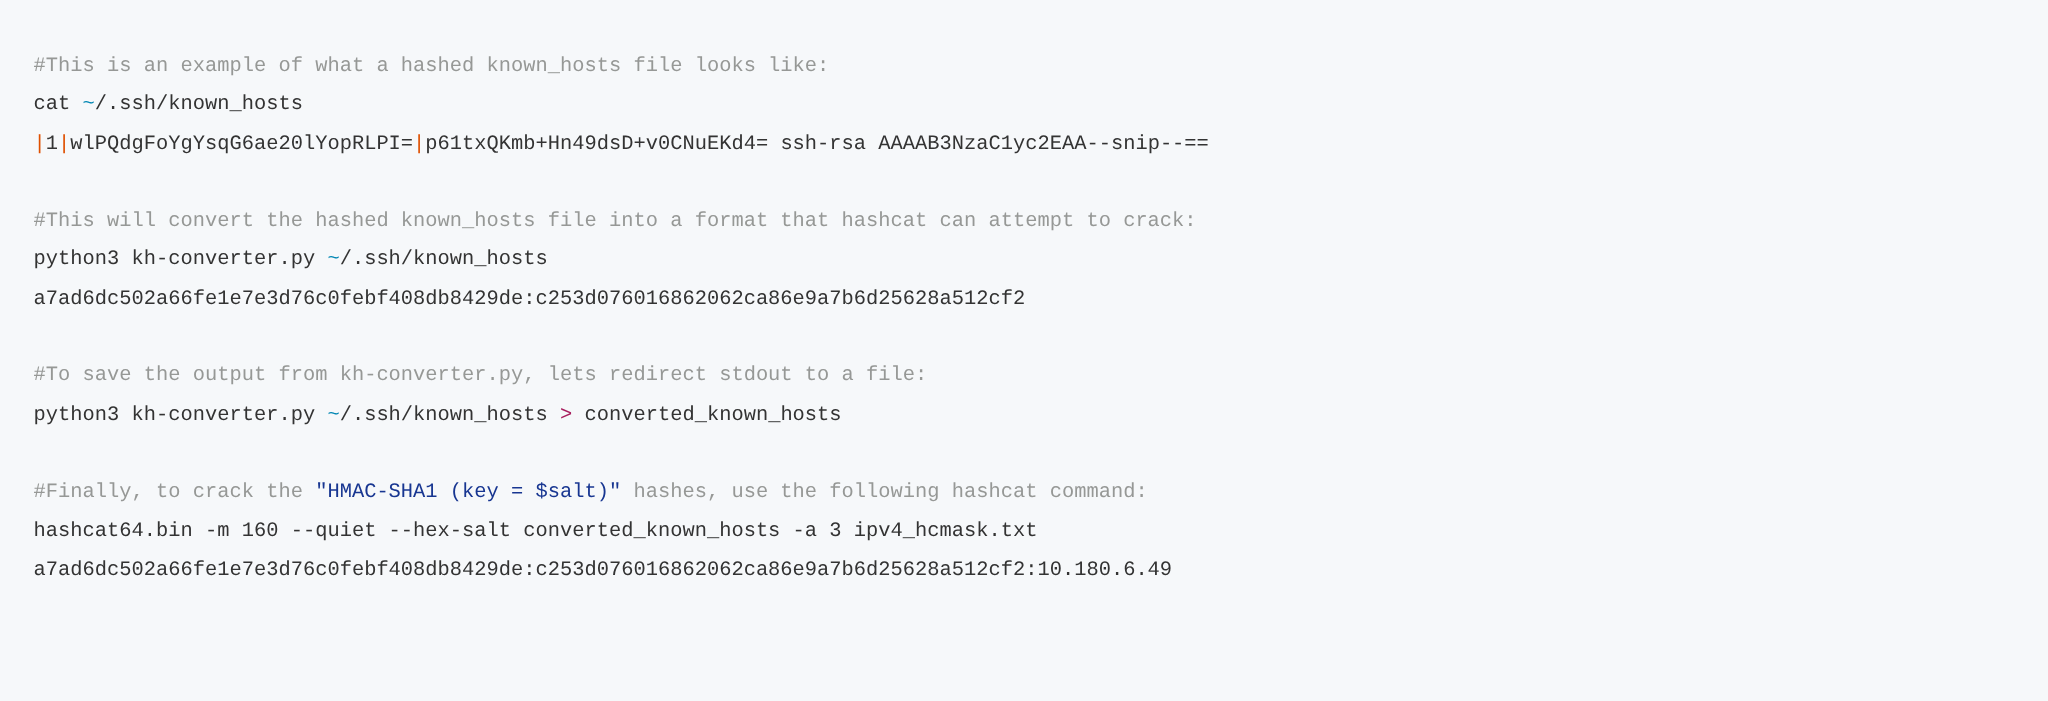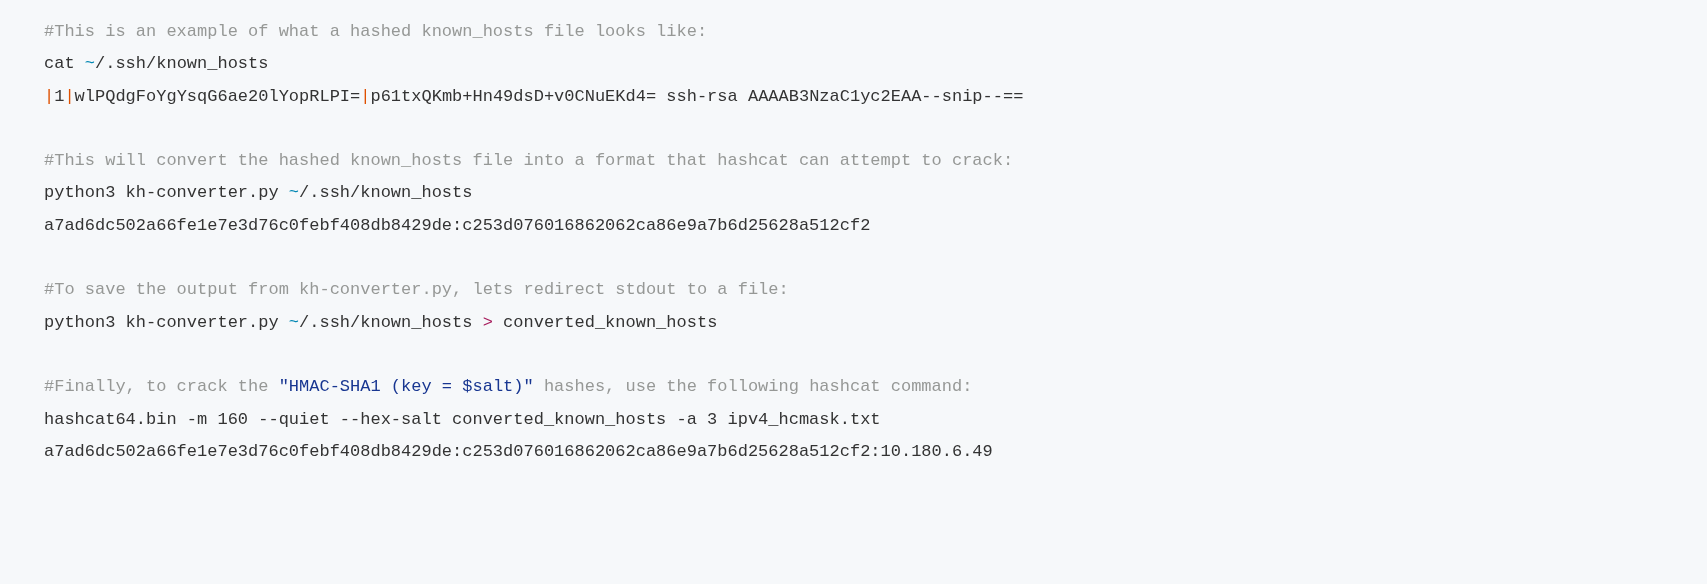--- a/index.html
+++ b/index.html
@@ -5,24 +5,23 @@
   body {
     margin: 0;
     padding: 0;
     background: #f6f8fa;
     font-family: "SFMono-Regular", Consolas, "Liberation Mono", Menlo, monospace;
     font-size: 17px;
     line-height: 1.9;
     color: #24292e;
   }
   .code-block {
-    padding: 16px 28px;
+    padding: 40px 28px;
     white-space: pre;
     overflow-x: auto;
-    margin-left: 16px;
   }
   .comment { color: #969896; }
   .tilde   { color: #0086b3; }
   .pipe    { color: #df5000; }
   .redir   { color: #a71d5d; }
   .string  { color: #183691; }
   .plain   { color: #333333; }
 </style>
 </head>
 <body>

